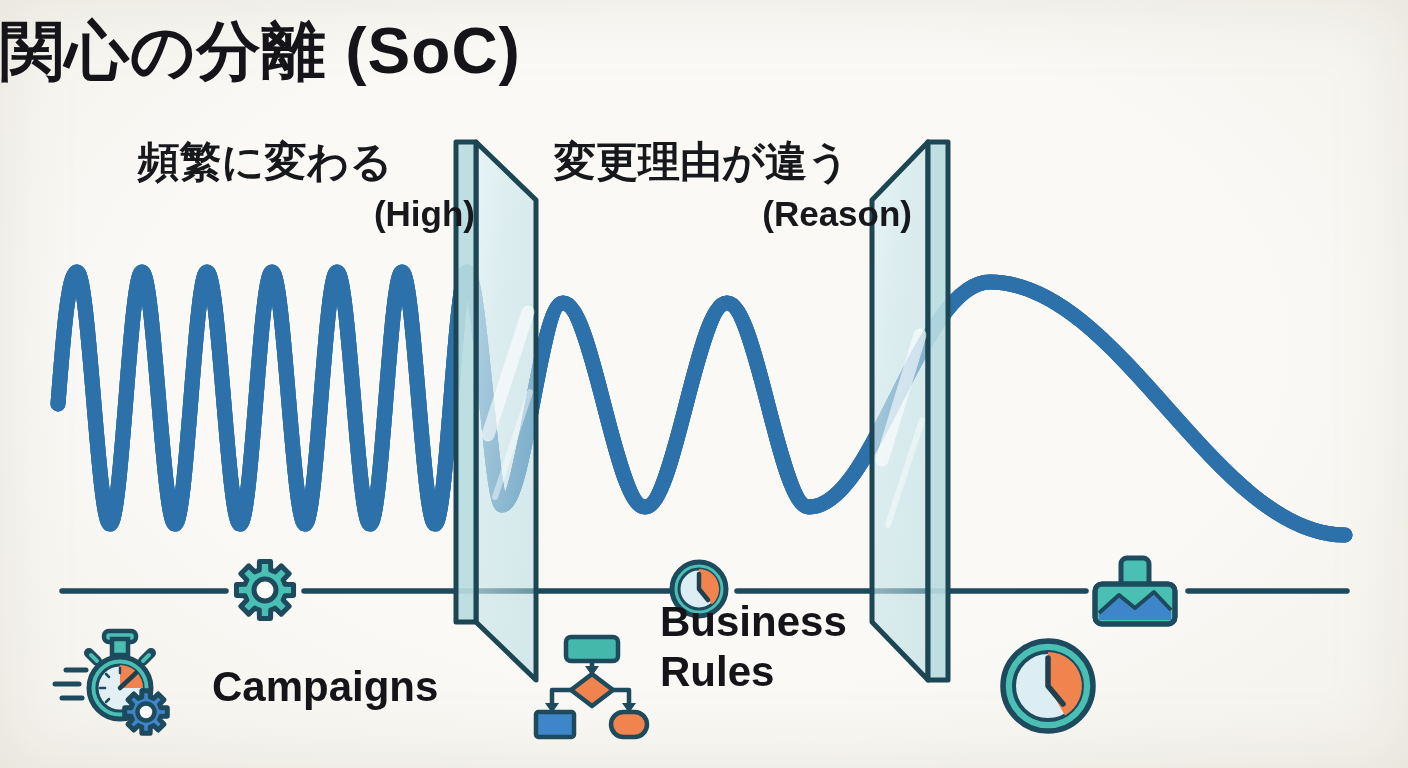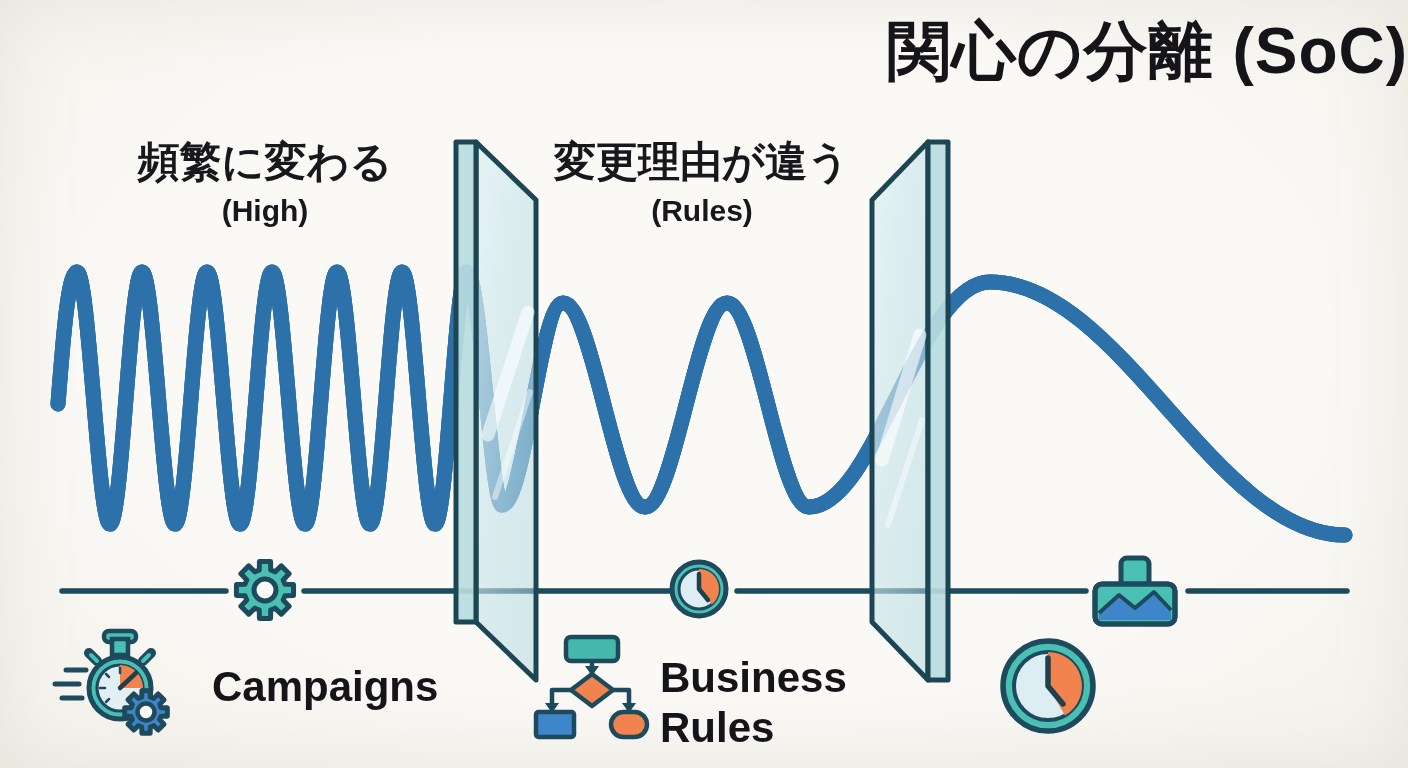--- a/index.html
+++ b/index.html
@@ -10,40 +10,40 @@
   .canvas{
     position:relative;
     width:1408px;height:768px;
     overflow:hidden;
     background:radial-gradient(ellipse at 50% 45%, #faf9f6 55%, #f3f1ea 100%);
     box-shadow:inset 0 0 70px rgba(190,186,172,.25);
   }
   .art{position:absolute;left:0;top:0;width:1408px;height:768px;}
   .title{
     position:absolute;top:8px;left:0;width:100%;
-    text-align:right;
+    text-align:left;
     font-size:64px;font-weight:800;color:#141419;
     letter-spacing:1px;
   }
   .sec{
     position:absolute;top:133px;width:420px;
     text-align:center;color:#17181c;font-weight:800;
   }
   .sec .jp{display:block;font-size:42px;line-height:1.38;}
-  .sec .en{display:block;font-size:30px;line-height:1.3;}
+  .sec .en{display:block;font-size:35px;line-height:1.3;text-align:right;}
   .sec-left{left:55px;}
   .sec-mid{left:492px;}
   .sec-right{left:943px;}
   .item-label{
     position:absolute;
     font-size:42px;font-weight:800;color:#141419;
     line-height:1.18;white-space:pre-line;
   }
   .label-campaigns{left:212px;top:662px;}
-  .label-business{left:660px;top:653px;}
+  .label-business{left:660px;top:597px;}
   .label-core{left:1112px;top:634px;}
 </style>
 </head>
 <body>
 
 <div class="canvas">
 
   <svg class="art" viewBox="0 0 1408 768">
     <defs>
       <linearGradient id="glassGrad" x1="0" y1="0" x2="1" y2="1">
@@ -167,21 +167,21 @@
   </svg>
 
   <div class="title">関心の分離 (SoC)</div>
 
   <div class="sec sec-left">
     <span class="jp">頻繁に変わる</span>
     <span class="en">(High)</span>
   </div>
   <div class="sec sec-mid">
     <span class="jp">変更理由が違う</span>
-    <span class="en">(Rules)</span>
+    <span class="en">(Reason)</span>
   </div>
   <div class="sec sec-right">
   </div>
 
   <div class="item-label label-campaigns">Campaigns</div>
   <div class="item-label label-business">Business
 Rules</div>
 
 </div>
 

